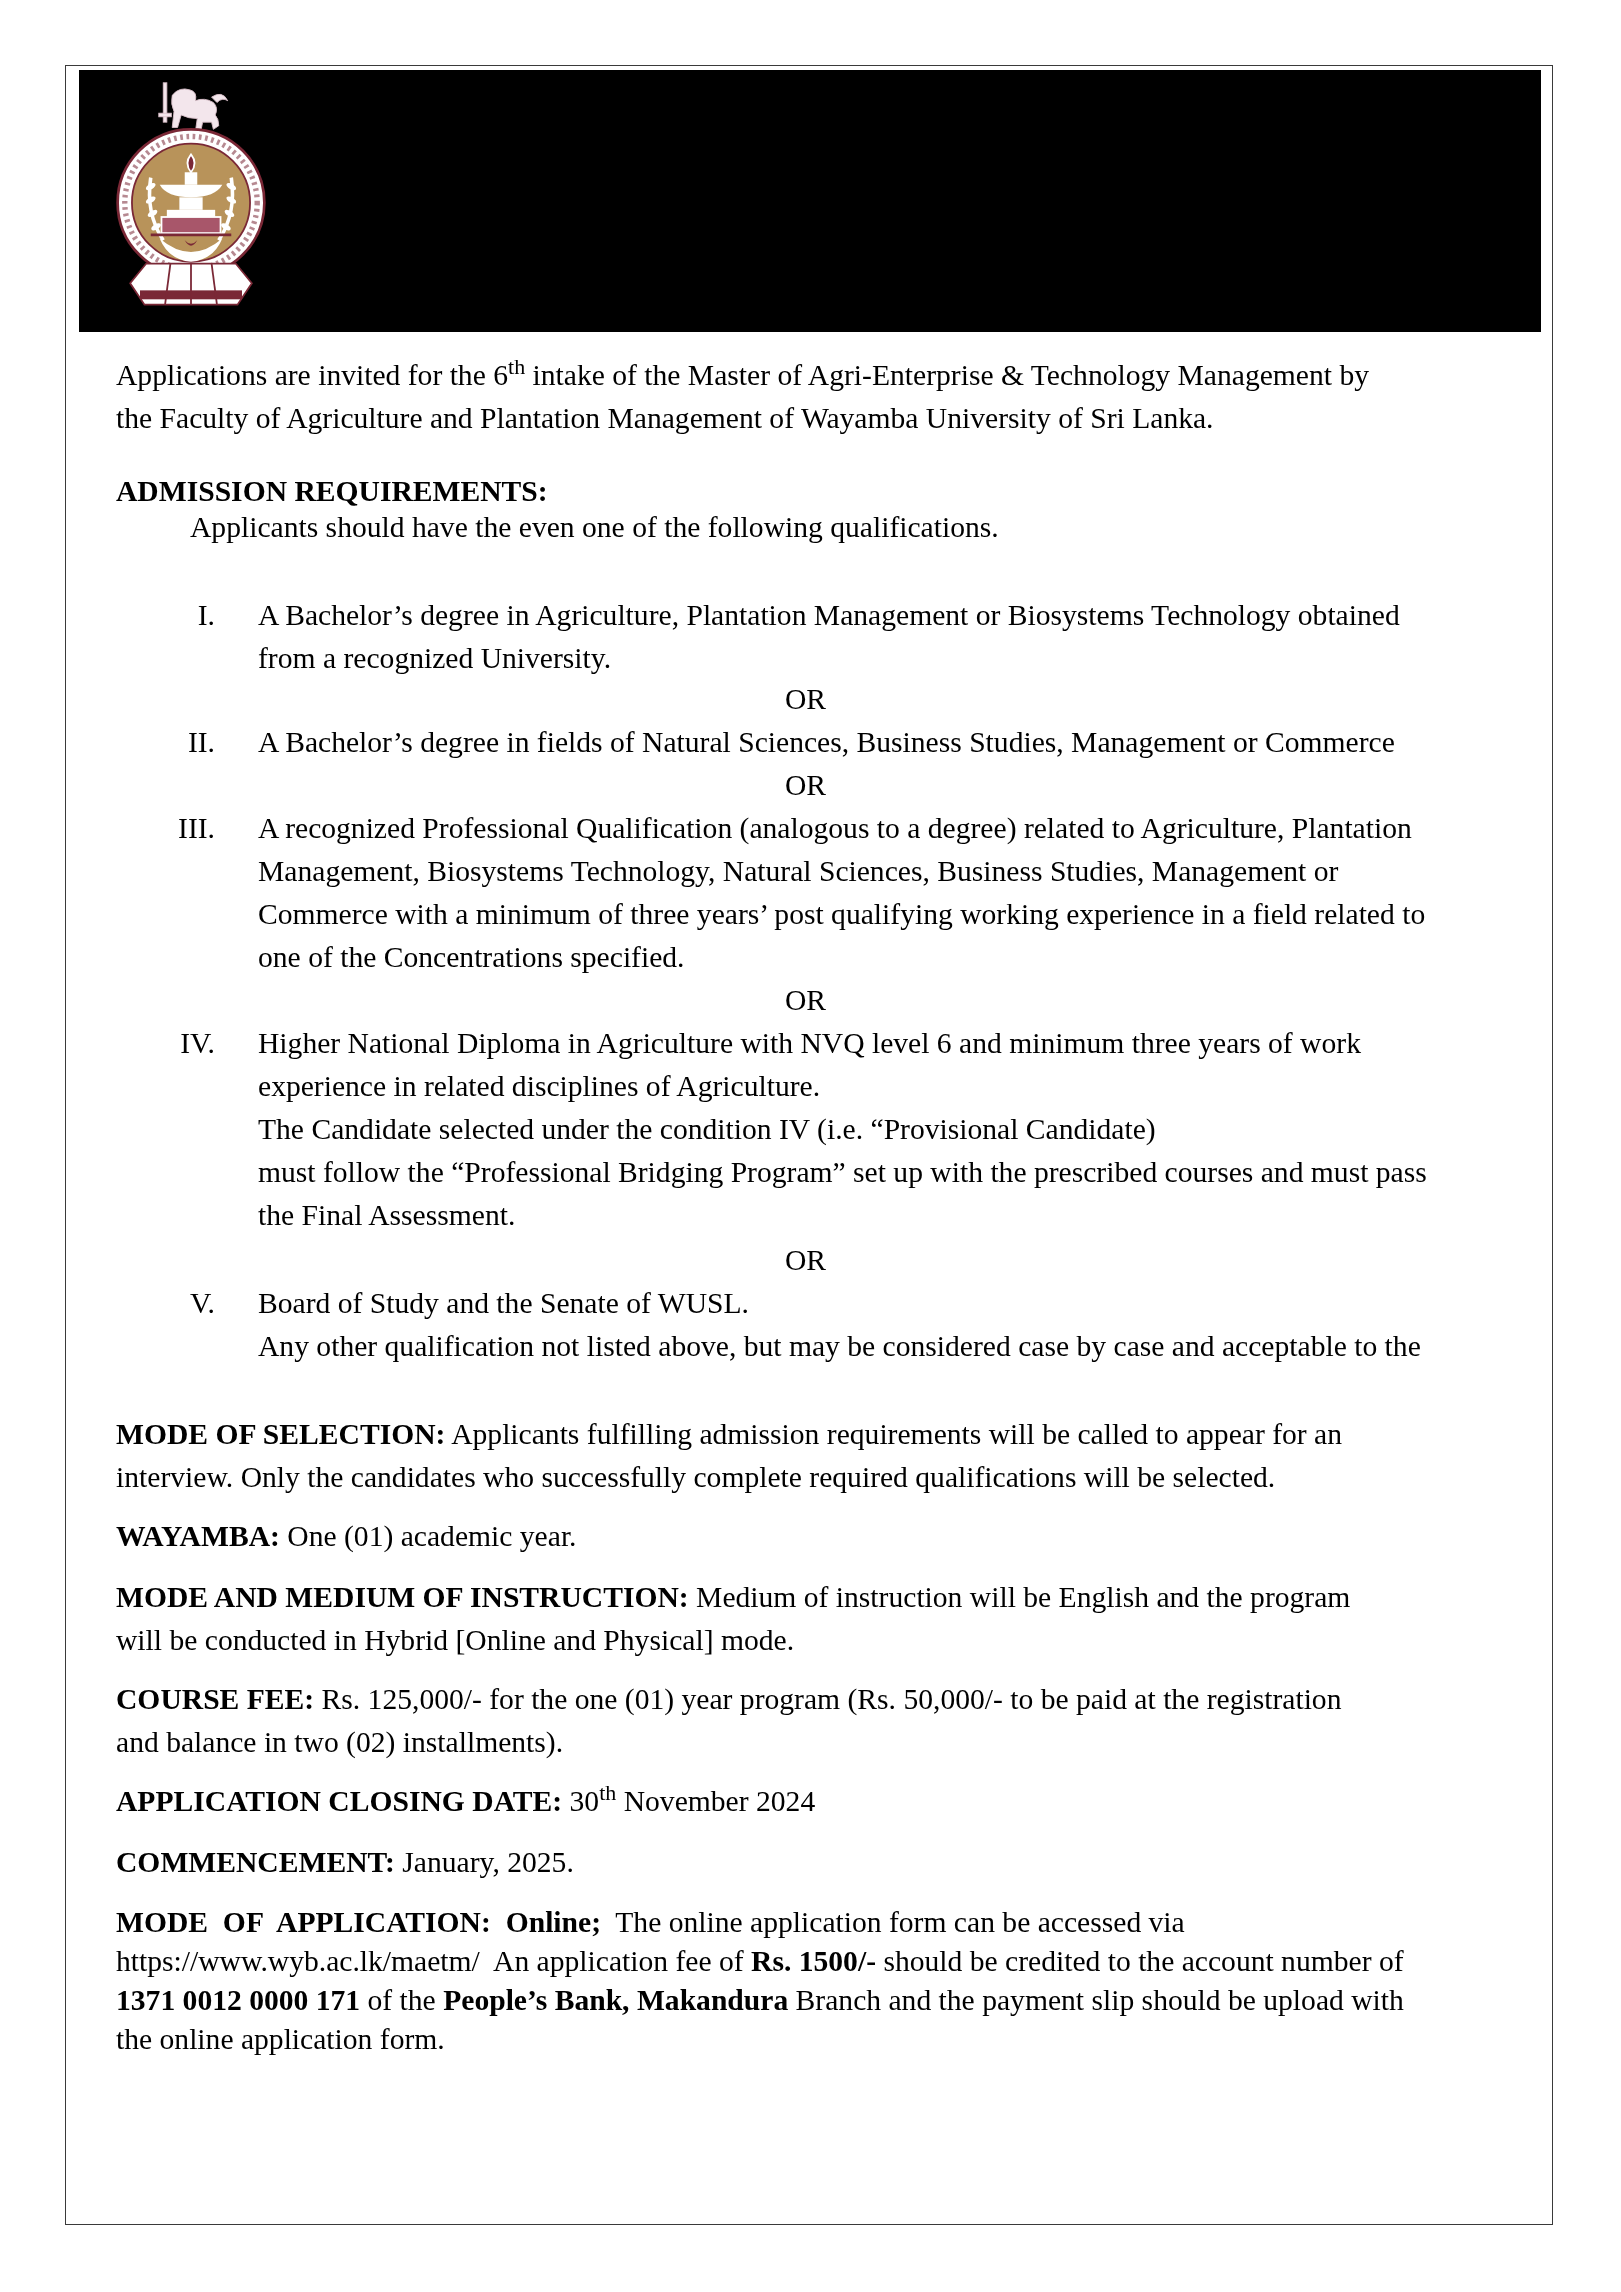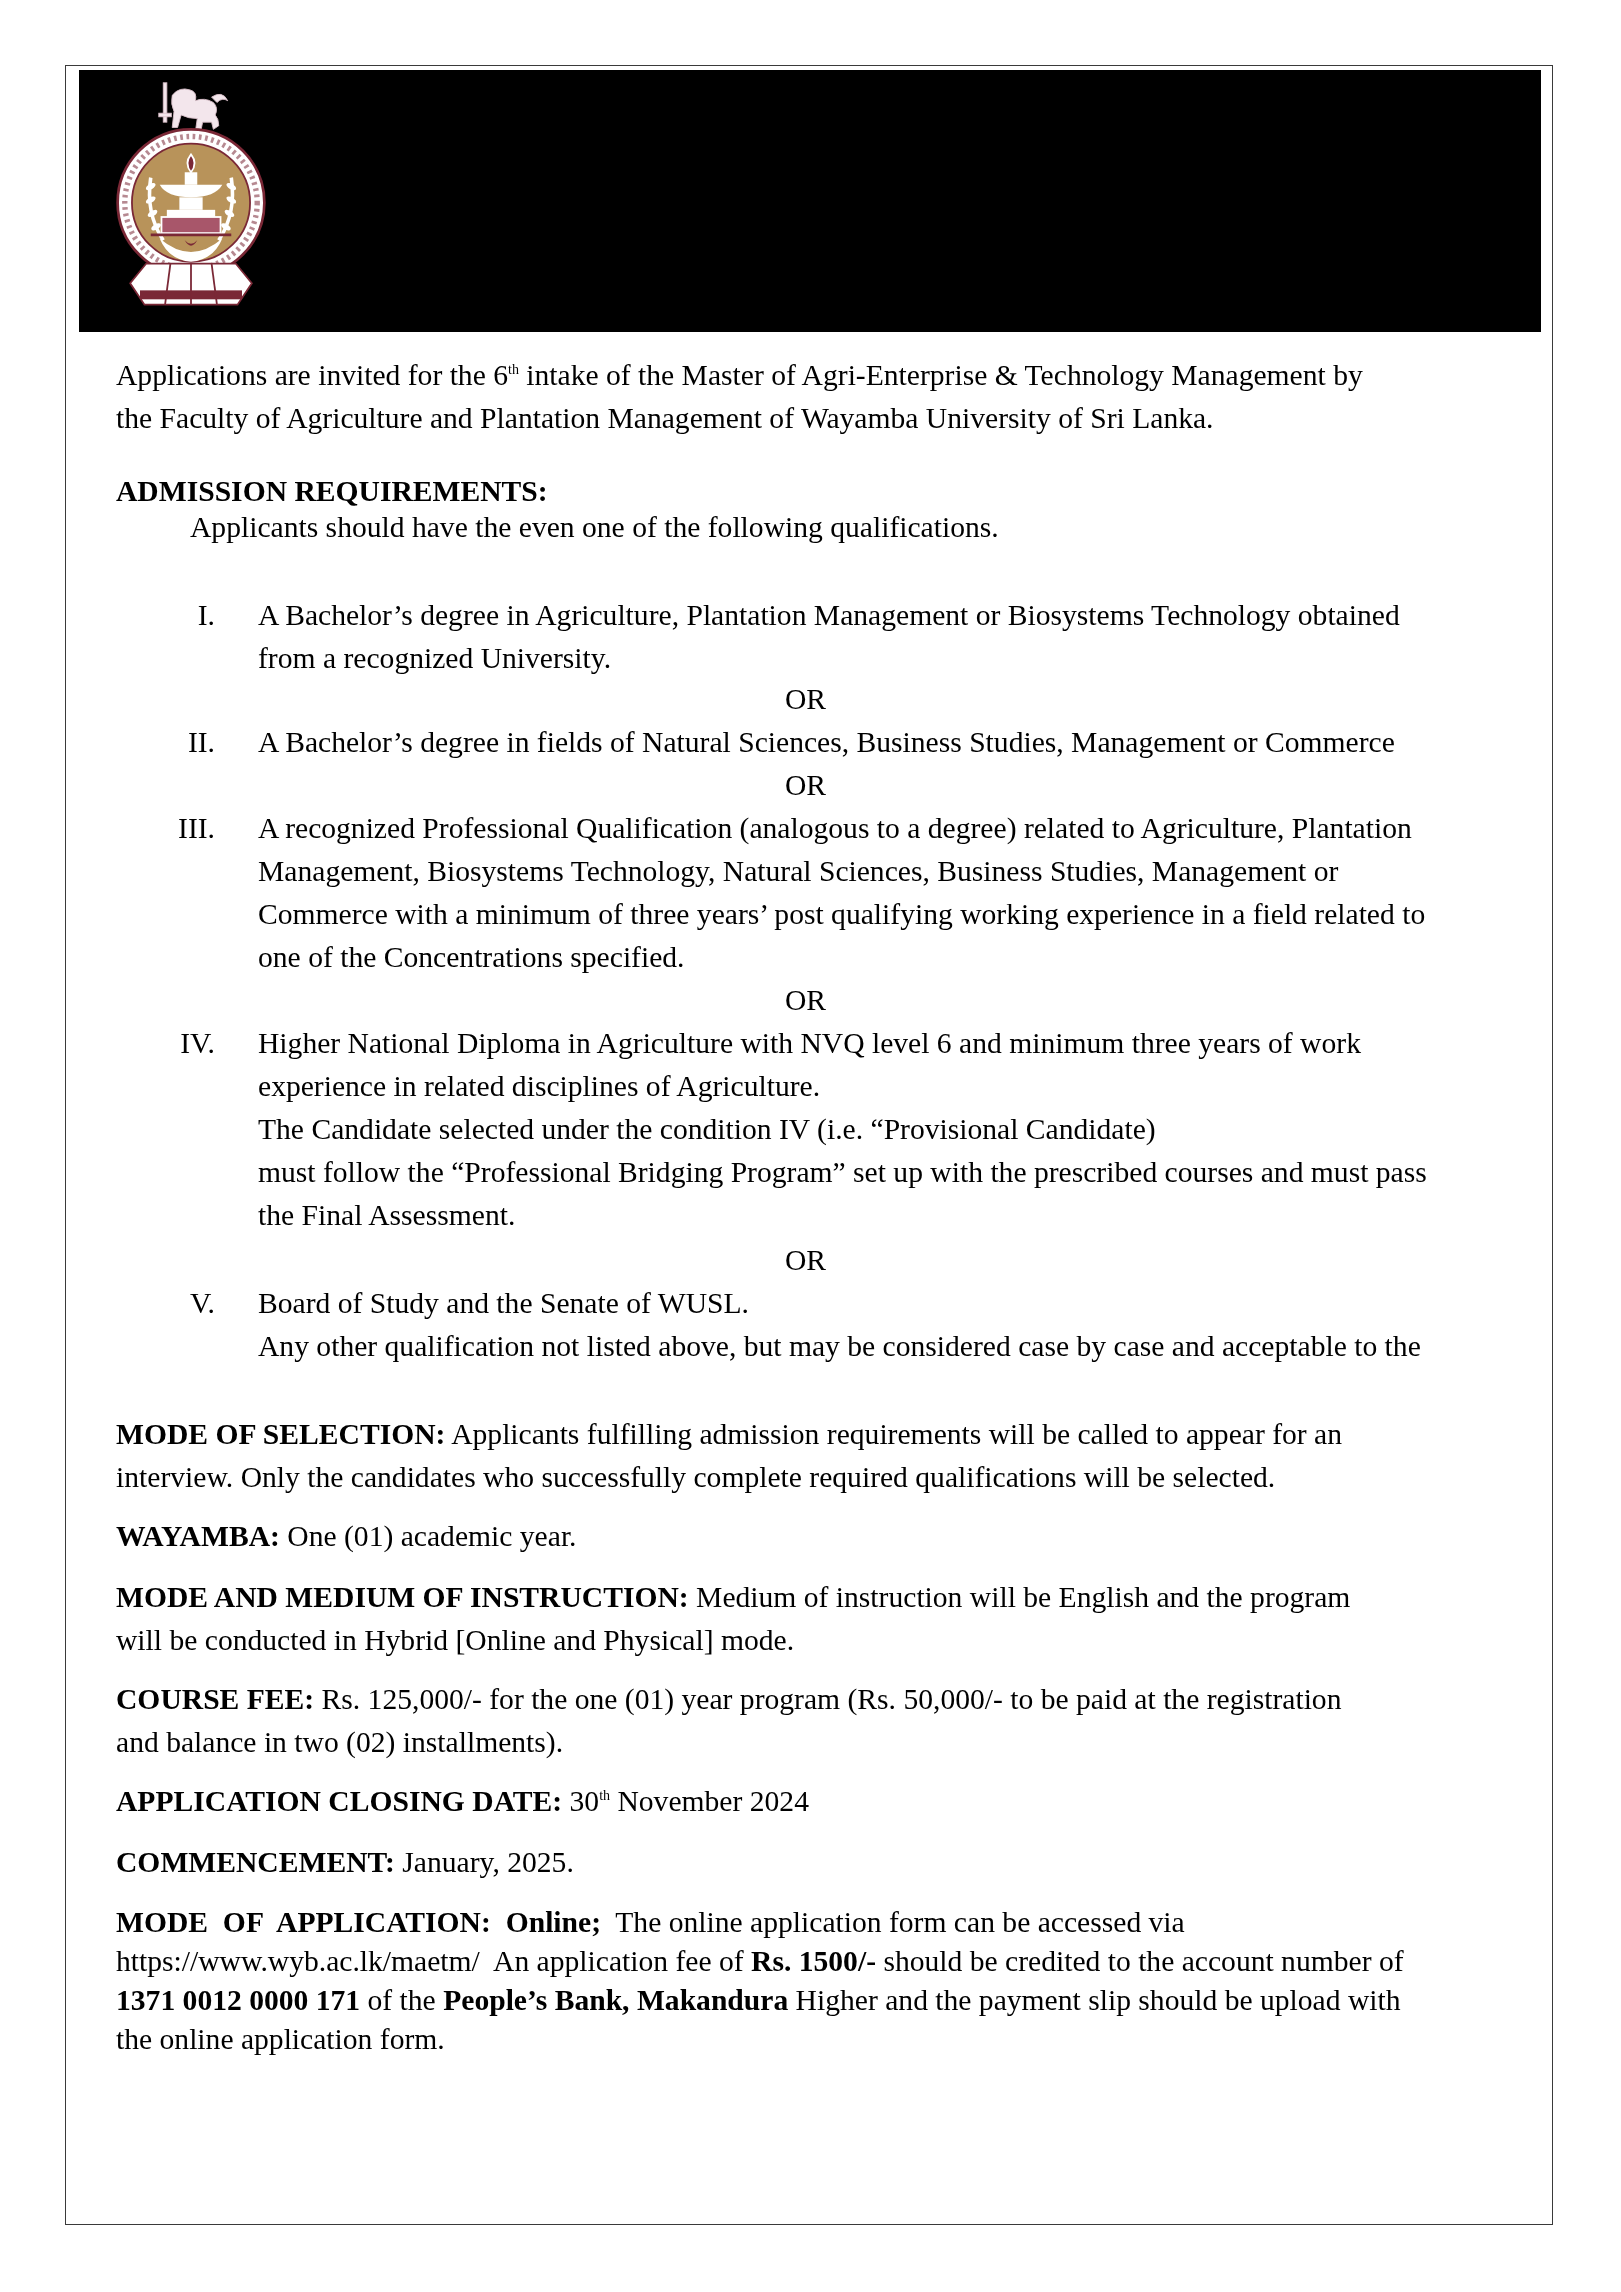--- a/index.html
+++ b/index.html
@@ -36,21 +36,21 @@
   }
 
   .doc {
     position: absolute; left: 116px; top: 354px; width: 1433px;
     font-family: "Liberation Serif", "DejaVu Serif", serif; font-size: 29.6px; color: #000;
   }
   .doc p { margin: 0; line-height: 43px; }
   .para { position: absolute; left: 0; width: 1428px; }
   .b { font-weight: bold; margin-top: 24px; }
   .u { text-underline-offset: 3.6px; text-decoration-thickness: 1.8px; }
-  sup { font-size: 14px; line-height: 0; vertical-align: super; }
+  sup { font-size: 22px; line-height: 0; vertical-align: super; }
   .list-item { position: absolute; left: 0; width: 1433px; }
   .list-num { position: absolute; width: 99px; text-align: right; left: 0; }
   .list-text { position: absolute; left: 142px; width: 1290px; }
   .or { position: absolute; left: 0; width: 1379px; text-align: center; font-weight: normal; }
   .justify { text-align: justify; }
 </style>
 </head>
 <body>
 
 <div class="page-border"></div>
@@ -192,18 +192,18 @@
     <p><span class="b">APPLICATION CLOSING DATE:</span><span> 30</span><sup>th</sup><span> November 2024</span></p>
   </div>
 
   <div class="para" style="top:1487px;">
     <p><span class="b">COMMENCEMENT:</span><span> January, 2025.</span></p>
   </div>
 
   <div class="para" style="top:1549px; line-height:39px;">
     <p style="line-height:39px; white-space:pre;"><span class="b">MODE  OF  APPLICATION:</span><span class="b">  Online;</span><span>  The online application form can be accessed via</span></p>
     <p style="line-height:39px; white-space:pre;"><span>https://www.wyb.ac.lk/maetm/</span><span>  An application fee of </span><span class="b">Rs. 1500/-</span><span> should be credited to the account number of</span></p>
-    <p style="line-height:39px;"><span class="b">1371 0012 0000 171</span><span> of the </span><span class="b">People’s Bank, Makandura</span><span> Higher and the payment slip should be upload with</span></p>
+    <p style="line-height:39px;"><span class="b">1371 0012 0000 171</span><span> of the </span><span class="b">People’s Bank, Makandura</span><span> Branch and the payment slip should be upload with</span></p>
     <p style="line-height:39px;">the online application form.</p>
   </div>
 
 </div>
 
 
 </body></html>

